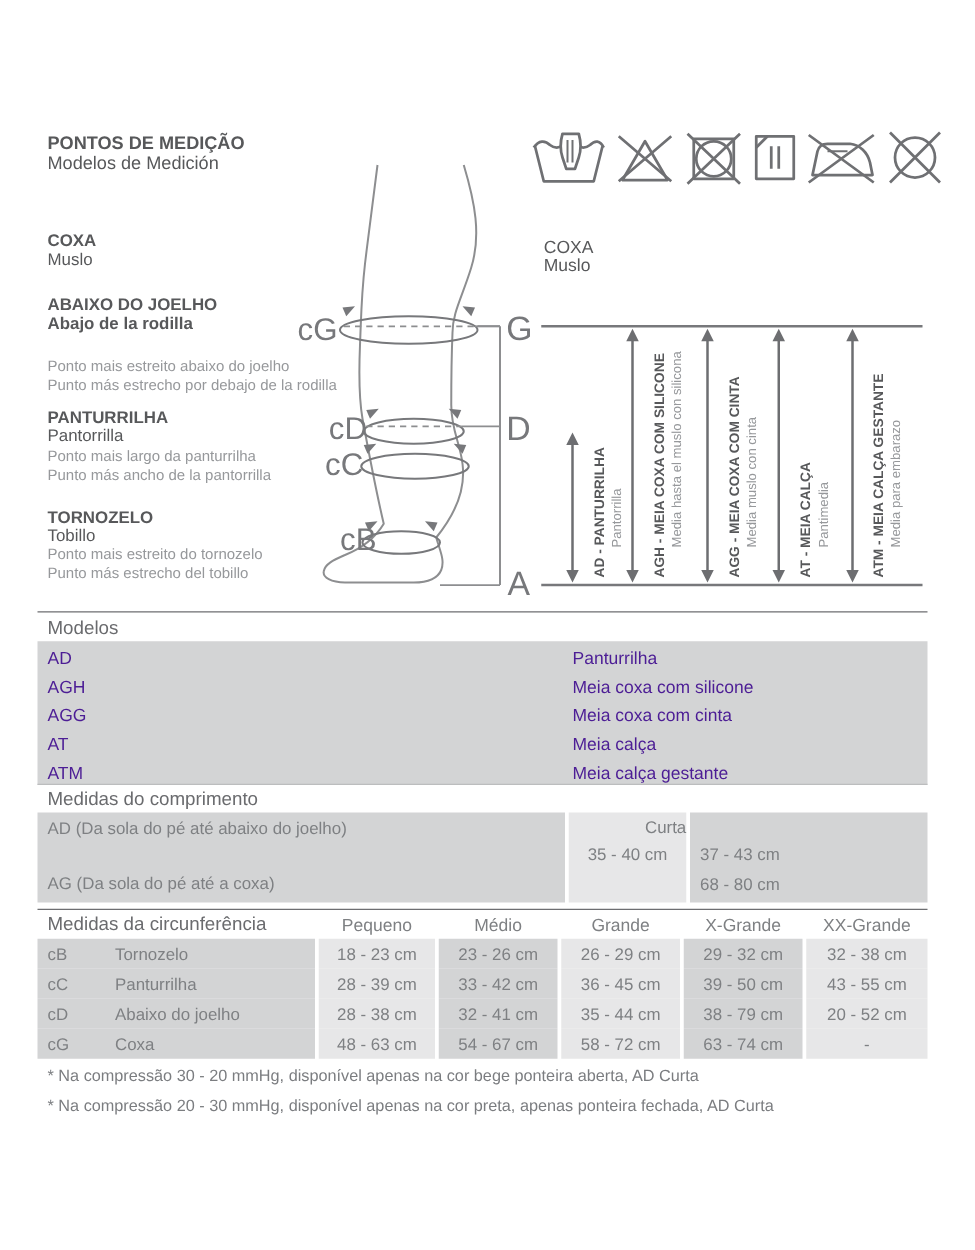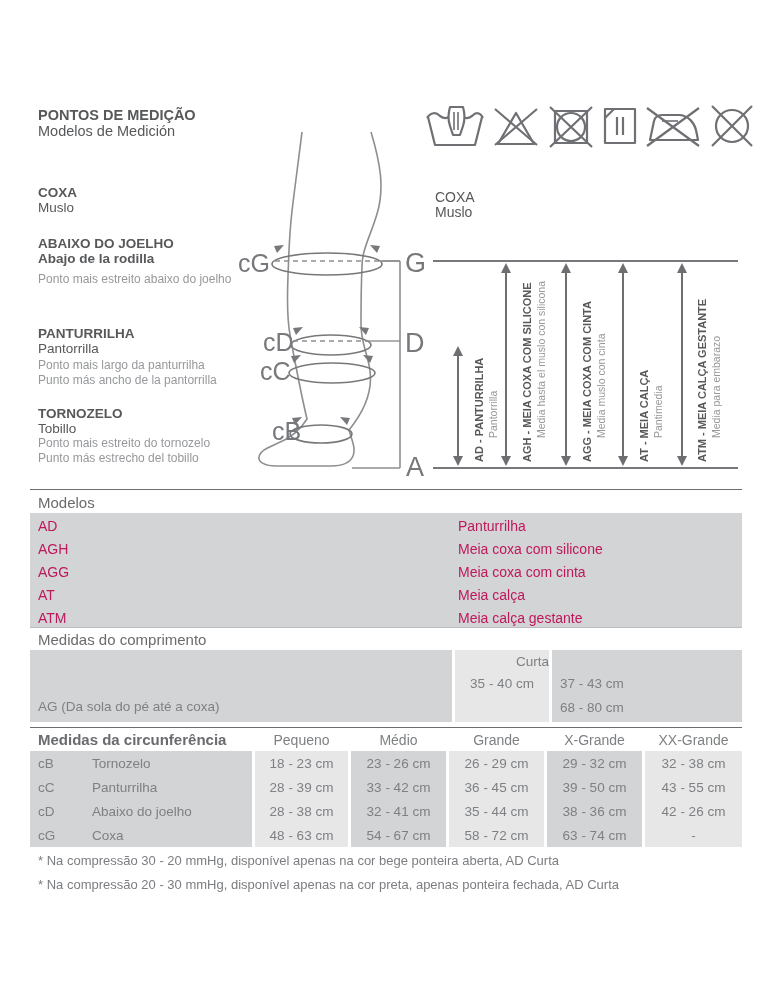--- a/index.html
+++ b/index.html
@@ -9,29 +9,29 @@
   .t-bold{font-weight:bold;color:#57585a;font-size:13.5px;line-height:15px;}
   .t-reg{font-weight:normal;color:#57585a;font-size:13.5px;line-height:15px;}
   .t-note{font-weight:normal;color:#96989b;font-size:12px;line-height:14.5px;}
   .sec-title{font-size:15px;color:#6a6b6e;}
   .rule{position:absolute;height:1px;background:#6d6e71;}
   .care-row{position:absolute;left:424px;top:104px;display:flex;align-items:flex-start;gap:5px;}
   .care-row svg{display:block;}
   .blk{position:absolute;background:#d3d4d5;}
   .blk-light{position:absolute;background:#e7e7e8;}
   .cell-txt{position:absolute;color:#7e8083;font-size:13.5px;white-space:nowrap;}
-  .models-row{position:absolute;left:0;width:715px;height:23px;color:#be185d;font-size:14px;}
+  .models-row{position:absolute;left:0;width:715px;height:23px;color:#4c1d95;font-size:14px;}
   .models-row .code{position:absolute;left:8px;top:3px;}
   .models-row .desc{position:absolute;left:428px;top:3px;}
   
   .circ{position:absolute;left:30px;top:727px;width:712px;border-top:1px solid #6d6e71;
         display:grid;grid-template-columns:222px 93px 95px 95px 95px 97px;
         grid-template-rows:23px 24px 24px 24px 24px;column-gap:3px;background:#fff;}
   .circ .hc{background:#fff;color:#7e8083;font-size:14px;display:flex;align-items:center;justify-content:center;}
-  .circ .hc.first{justify-content:flex-start;padding-left:8px;color:#6a6b6e;font-size:15px;font-weight:bold;}
+  .circ .hc.first{justify-content:flex-start;padding-left:8px;color:#6a6b6e;font-size:15px;}
   .circ .dm{background:#d3d4d5;}
   .circ .dl{background:#e7e7e8;}
   .circ .dc{color:#7e8083;font-size:13.5px;display:flex;align-items:center;justify-content:center;white-space:nowrap;}
   .circ .lab{justify-content:flex-start;}
   .circ .lab .code{padding-left:8px;width:62px;box-sizing:border-box;}
   .footnote{position:absolute;left:38px;color:#7b7d80;font-size:13px;white-space:nowrap;}
 </style>
 </head>
 <body>
 
@@ -85,21 +85,22 @@
   </div>
 
   <div class="abs" style="left:38px;top:185px">
     <div class="t-bold">COXA</div>
     <div class="t-reg">Muslo</div>
   </div>
 
   <div class="abs" style="left:38px;top:236px">
     <div class="t-bold">ABAIXO DO JOELHO</div>
     <div class="t-bold">Abajo de la rodilla</div>
-    <div class="t-note" style="margin-top:6px">Ponto mais estreito abaixo do joelho</div>
+    <div class="t-note" style="margin-top:20px">Ponto mais estreito abaixo do joelho</div>
+    <div class="t-note">Punto más estrecho por debajo de la rodilla</div>
   </div>
 
   <div class="abs" style="left:38px;top:326px">
     <div class="t-bold">PANTURRILHA</div>
     <div class="t-reg">Pantorrilla</div>
     <div class="t-note" style="margin-top:2px">Ponto mais largo da panturrilha</div>
     <div class="t-note">Punto más ancho de la pantorrilla</div>
   </div>
 
   <div class="abs" style="left:38px;top:406px">
@@ -240,20 +241,21 @@
       <span class="code">ATM</span>
       <span class="desc">Meia calça gestante</span>
     </div>
   </div>
 
   <div class="abs sec-title" style="left:38px;top:631px">Medidas do comprimento</div>
   <div class="blk" style="left:30px;top:650px;width:422px;height:72px"></div>
   <div class="blk-light" style="left:455px;top:650px;width:94px;height:72px"></div>
   <div class="blk" style="left:552px;top:650px;width:190px;height:72px"></div>
 
+  <div class="cell-txt" style="left:38px;top:655px">AD (Da sola do pé até abaixo do joelho)</div>
   <div class="cell-txt" style="left:38px;top:699px">AG (Da sola do pé até a coxa)</div>
   <div class="cell-txt" style="left:455px;top:654px;width:94px;text-align:right">Curta</div>
   <div class="cell-txt" style="left:455px;top:676px;width:94px;text-align:center">35 - 40 cm</div>
   <div class="cell-txt" style="left:560px;top:676px">37 - 43 cm</div>
   <div class="cell-txt" style="left:560px;top:700px">68 - 80 cm</div>
 
   <div class="circ">
 
     <div class="hc first">Medidas da circunferência</div>
     <div class="hc">Pequeno</div>
@@ -282,22 +284,22 @@
     <div class="dm dc">39 - 50 cm</div>
     <div class="dl dc">43 - 55 cm</div>
 
     <div class="dm dc lab">
       <span class="code">cD</span>
       <span>Abaixo do joelho</span>
     </div>
     <div class="dl dc">28 - 38 cm</div>
     <div class="dm dc">32 - 41 cm</div>
     <div class="dl dc">35 - 44 cm</div>
-    <div class="dm dc">38 - 36 cm</div>
-    <div class="dl dc">42 - 26 cm</div>
+    <div class="dm dc">38 - 79 cm</div>
+    <div class="dl dc">20 - 52 cm</div>
 
     <div class="dm dc lab">
       <span class="code">cG</span>
       <span>Coxa</span>
     </div>
     <div class="dl dc">48 - 63 cm</div>
     <div class="dm dc">54 - 67 cm</div>
     <div class="dl dc">58 - 72 cm</div>
     <div class="dm dc">63 - 74 cm</div>
     <div class="dl dc">-</div>

